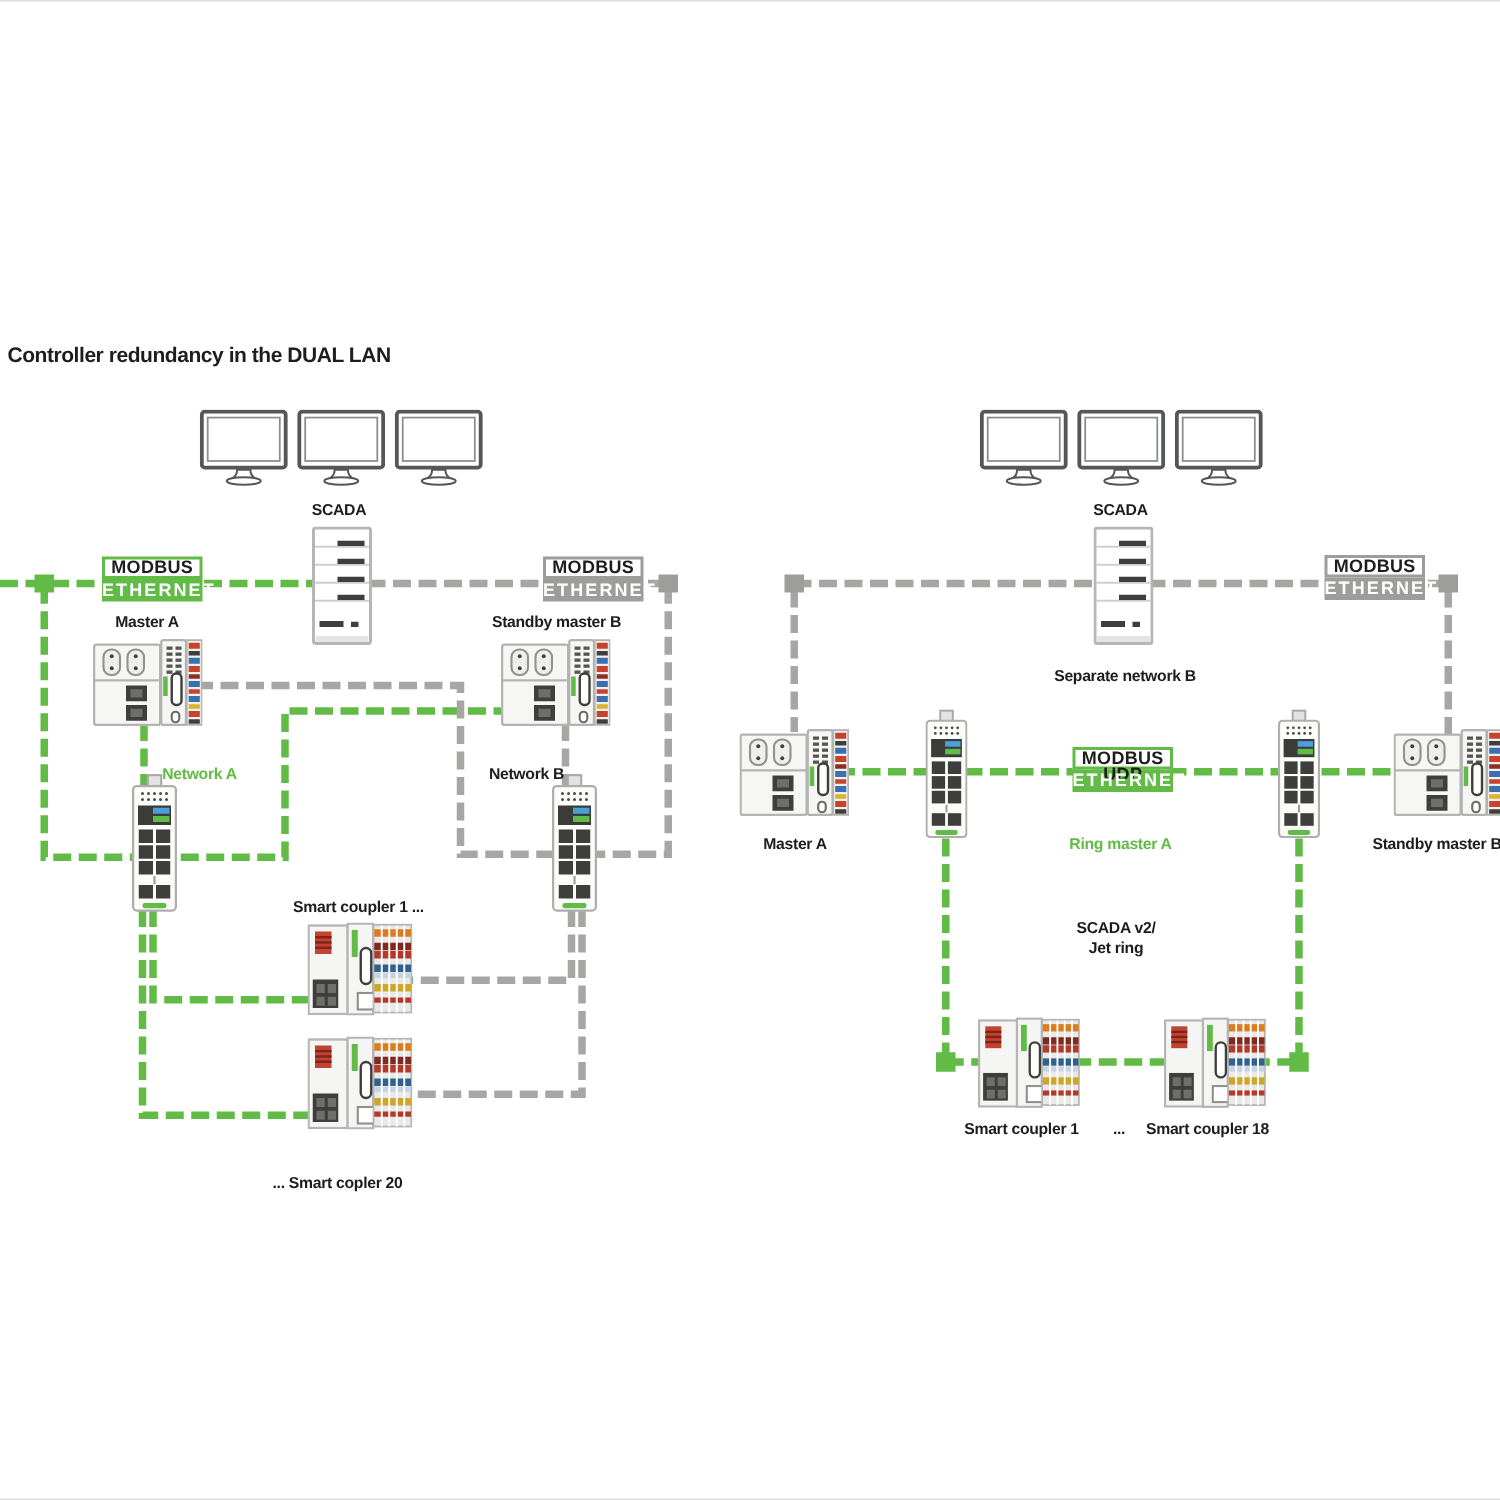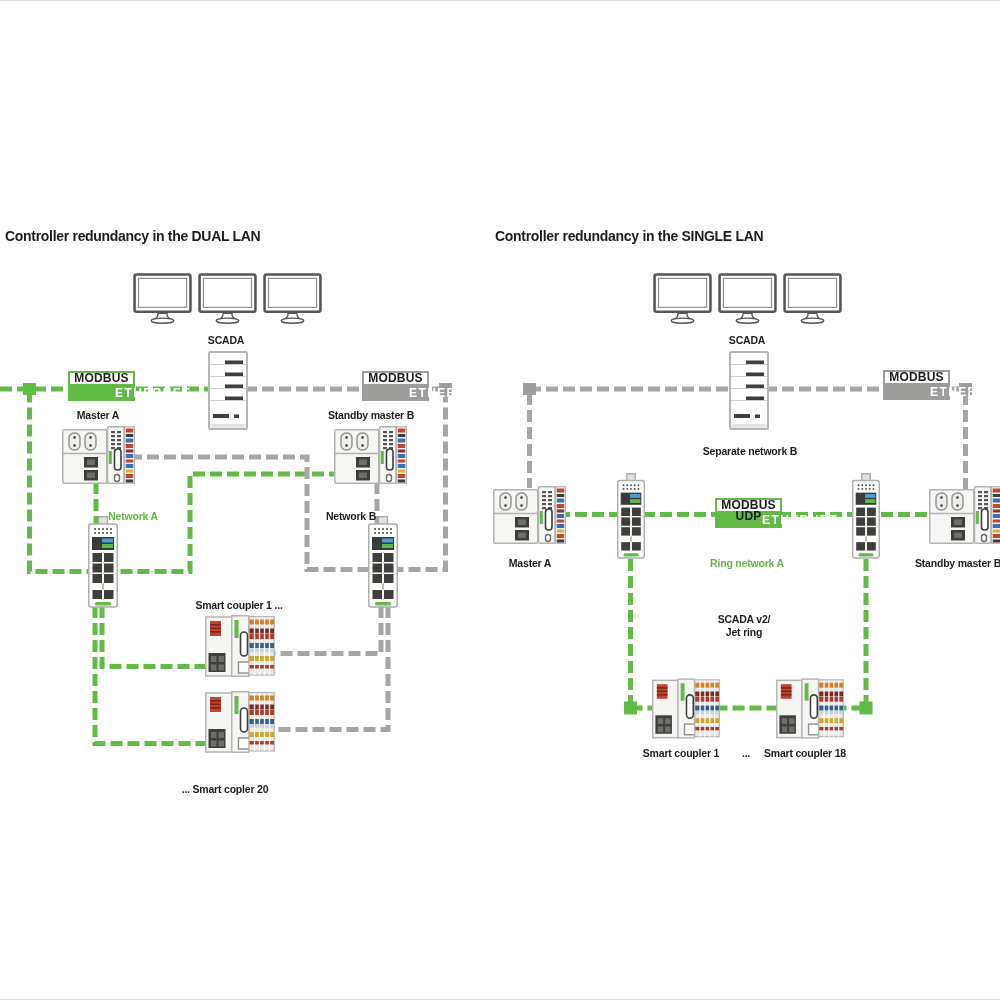--- a/index.html
+++ b/index.html
@@ -8,21 +8,21 @@
     font-family:"Liberation Sans",sans-serif;color:#1d1d1b;
     border-top:1px solid #dcdcdc;border-bottom:1px solid #dcdcdc;box-sizing:border-box;
   }
   svg.layer{position:absolute;left:0;top:0;width:1000px;height:1000px;}
   .title{position:absolute;font-size:14px;font-weight:700;letter-spacing:-0.3px;white-space:nowrap;}
   .lbl{position:absolute;font-size:10.5px;font-weight:700;letter-spacing:-0.2px;white-space:nowrap;transform:translateX(-50%);}
   .lbl.green{color:#62bb46;}
   .lbl.two{line-height:12.5px;text-align:center;}
   .badge{position:absolute;width:67px;text-align:center;font-weight:700;font-size:12px;z-index:3;}
   .badge .bt{height:11px;line-height:11px;background:#fff;border:2px solid #62bb46;color:#1d1d1b;letter-spacing:0.2px;}
-  .badge .bb{height:15px;line-height:15px;color:#fff;background:#62bb46;letter-spacing:1.4px;padding-left:47px;}
+  .badge .bb{height:15px;line-height:15px;color:#fff;background:#62bb46;letter-spacing:1.4px;}
   .badge.gray .bt{border-color:#9d9d9c;}
   .badge.gray .bb{background:#9d9d9c;}
   .overlay{position:absolute;left:0;top:0;width:1000px;height:998px;z-index:2;pointer-events:none;}
 </style>
 </head>
 <body>
 
 <div class="canvas">
 
   <svg class="layer" viewBox="0 0 1000 1000">
@@ -223,36 +223,35 @@
       <div class="bb">ETHERNET</div>
     </div>
 
     <div class="lbl" style="left:98px;top:408px;">Master A</div>
     <div class="lbl" style="left:371px;top:408px;">Standby master B</div>
     <div class="lbl green" style="left:133px;top:509px;">Network A</div>
     <div class="lbl" style="left:351px;top:509px;">Network B</div>
     <div class="lbl" style="left:239px;top:598px;">Smart coupler 1 ...</div>
     <div class="lbl" style="left:225px;top:758px;margin-top:24px;">... Smart copler 20</div>
 
-    <div class="title" style="left:495px;top:227px;">Controller redundancy in the SINGLE LAN</div>
     <div class="lbl" style="left:747px;top:333px;">SCADA</div>
 
     <div class="badge gray" style="left:883px;top:369px;">
       <div class="bt">MODBUS</div>
       <div class="bb">ETHERNET</div>
     </div>
     <div class="badge green" style="left:715px;top:497px;">
       <div class="bt">MODBUS UDP</div>
       <div class="bb">ETHERNET</div>
     </div>
 
     <div class="lbl" style="left:750px;top:444px;text-align:center;">Separate network B</div>
     <div class="lbl" style="left:530px;top:556px;">Master A</div>
     <div class="lbl" style="left:958px;top:556px;">Standby master B</div>
-    <div class="lbl green" style="left:747px;top:556px;">Ring network A</div>
+    <div class="lbl green" style="left:747px;top:556px;">Ring master A</div>
 
     <div class="lbl two" style="left:744px;top:612px;">
       <div>SCADA v2/</div>
       <div>Jet ring</div>
     </div>
 
     <div class="lbl" style="left:681px;top:746px;">Smart coupler 1</div>
     <div class="lbl" style="left:746px;top:746px;">...</div>
     <div class="lbl" style="left:805px;top:746px;">Smart coupler 18</div>
   </div>

